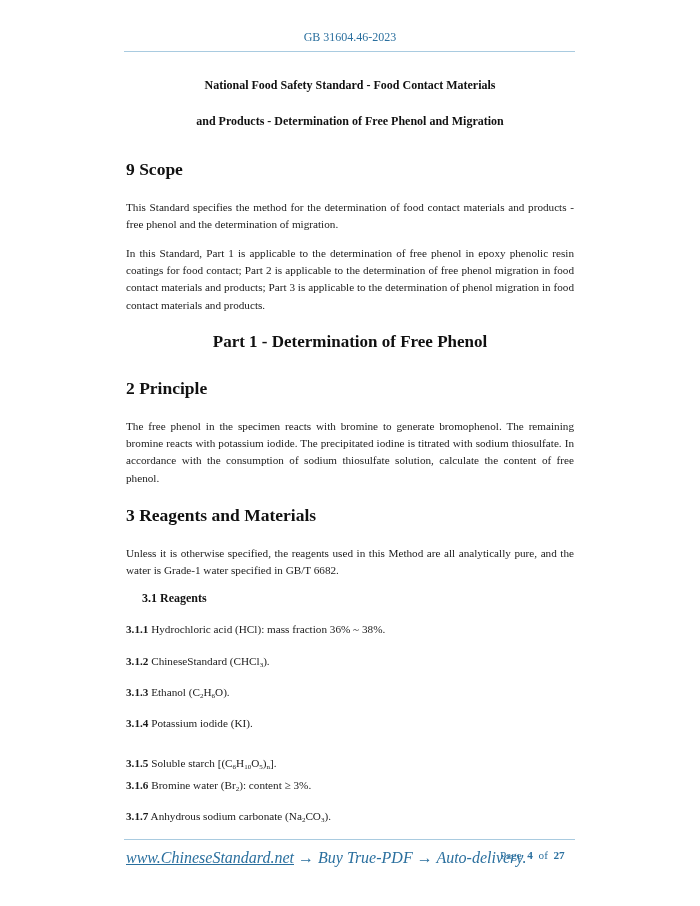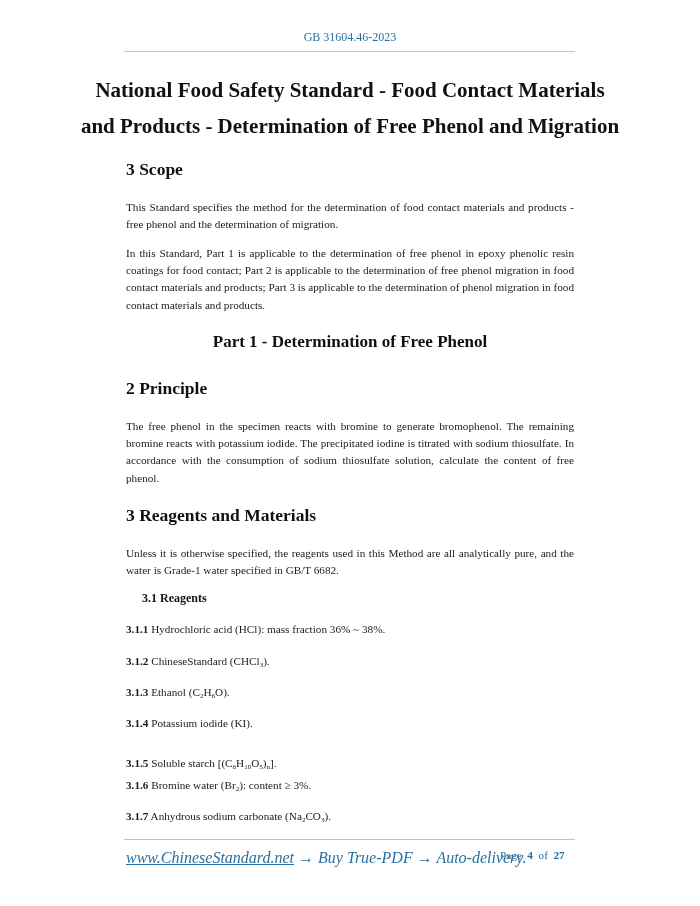--- a/index.html
+++ b/index.html
@@ -5,21 +5,21 @@
   html, body { margin: 0; padding: 0; background: #ffffff; }
   body { width: 700px; height: 906px; position: relative; overflow: hidden;
          font-family: "Liberation Serif", serif; color: #1a1a1a; }
   .page { position: absolute; left: 0; top: 0; width: 700px; height: 768px; }
 
   .hdr-text { position: absolute; top: 30px; left: 0; width: 700px; text-align: center;
               font-size: 12px; color: #2a6f9e; }
   .hdr-rule { position: absolute; top: 51px; left: 124px; width: 451px; height: 1px; background: #a9cbe0; }
 
   .title { position: absolute; left: 0; width: 700px; text-align: center;
-           font-weight: bold; font-size: 21px; color: #111; }
+           font-weight: bold; font-size: 12px; color: #111; }
   .t1 { top: 78px; }
   .t2 { top: 114px; }
 
   .h1 { position: absolute; left: 126px; font-weight: bold; font-size: 17.5px; color: #111; }
   .hpart { position: absolute; left: 0; width: 700px; text-align: center; font-weight: bold; font-size: 17px; color: #111; }
   .h2 { position: absolute; left: 142px; font-weight: bold; font-size: 12px; color: #111; }
 
   .para { position: absolute; left: 126px; width: 448px; font-size: 11.2px; line-height: 17.2px;
           text-align: justify; color: #1a1a1a; }
   .item { position: absolute; left: 126px; font-size: 11.2px; color: #1a1a1a; white-space: nowrap; }
@@ -36,21 +36,21 @@
 <body>
 
 <div class="page">
 
   <div class="hdr-text">GB 31604.46-2023</div>
   <div class="hdr-rule"></div>
 
   <div class="title t1">National Food Safety Standard - Food Contact Materials</div>
   <div class="title t2">and Products - Determination of Free Phenol and Migration</div>
 
-  <div class="h1" style="top:159px;">3 Scope</div>
+  <div class="h1" style="top:159px;">9 Scope</div>
   <div class="para" style="top:199px;">This Standard specifies the method for the determination of food contact materials and products - free phenol and the determination of migration.</div>
   <div class="para" style="top:245px;">In this Standard, Part 1 is applicable to the determination of free phenol in epoxy phenolic resin coatings for food contact; Part 2 is applicable to the determination of free phenol migration in food contact materials and products; Part 3 is applicable to the determination of phenol migration in food contact materials and products.</div>
 
   <div class="hpart" style="top:332px;">Part 1 - Determination of Free Phenol</div>
 
   <div class="h1" style="top:378px;">2 Principle</div>
   <div class="para" style="top:418px;">The free phenol in the specimen reacts with bromine to generate bromophenol. The remaining bromine reacts with potassium iodide. The precipitated iodine is titrated with sodium thiosulfate. In accordance with the consumption of sodium thiosulfate solution, calculate the content of free phenol.</div>
 
   <div class="h1" style="top:505px;">3 Reagents and Materials</div>
   <div class="para" style="top:545px;">Unless it is otherwise specified, the reagents used in this Method are all analytically pure, and the water is Grade-1 water specified in GB/T 6682.</div>

